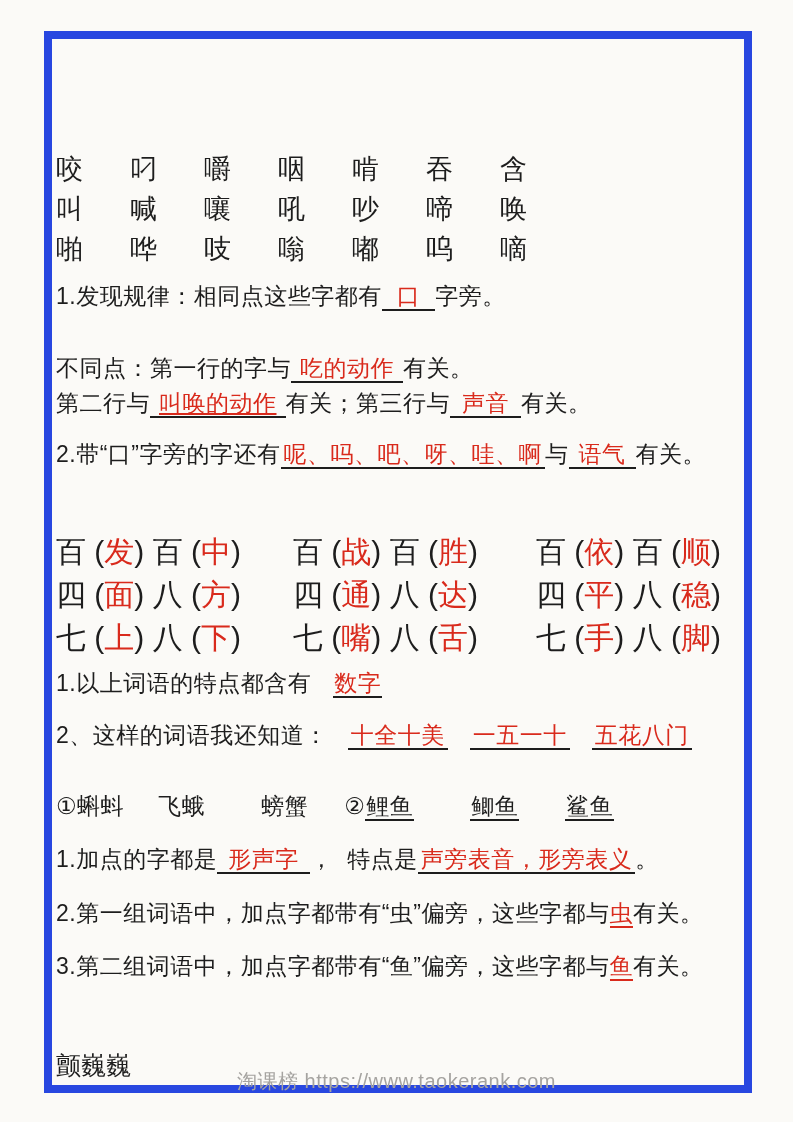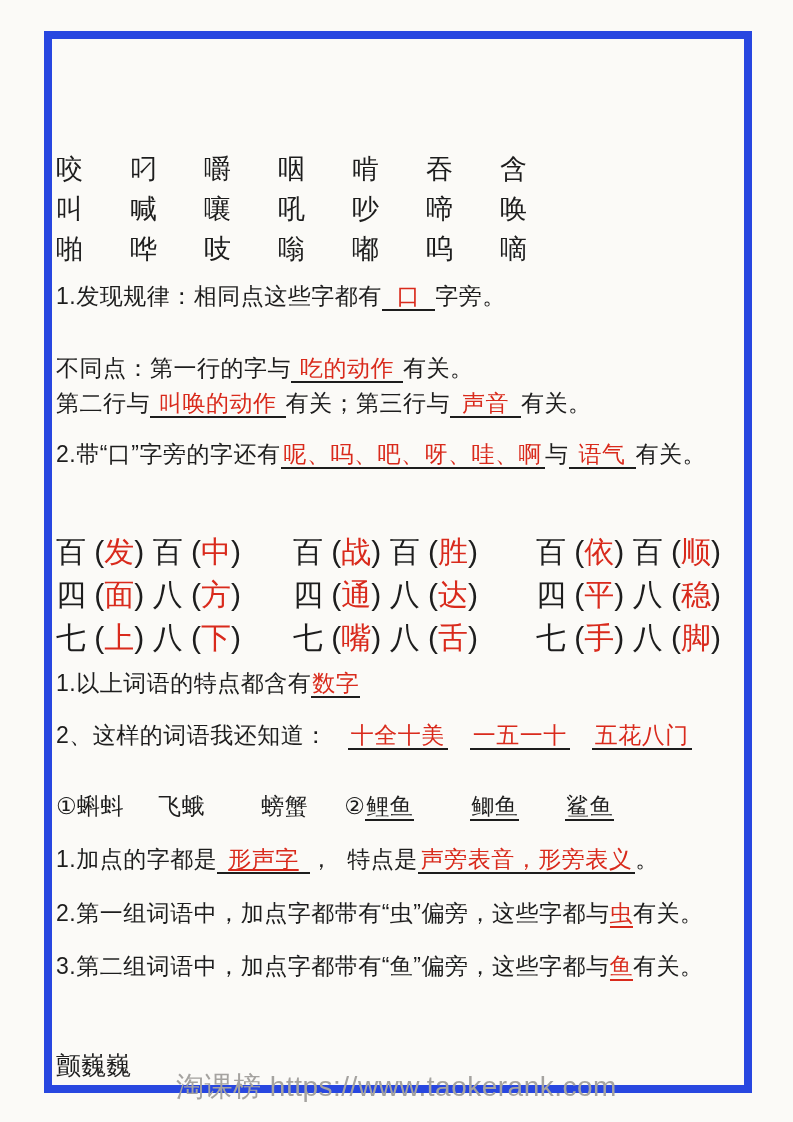--- a/index.html
+++ b/index.html
@@ -57,21 +57,21 @@
     grid-template-columns: 196px 192px 190px 1fr;
     font-size: 25px; line-height: 32px;
     top: 1049px; width: 690px;
   }
 
   .watermark {
     position: absolute;
     left: 0; right: 0;
     top: 1068px;
     text-align: center;
-    font-size: 28px;
+    font-size: 20px;
     color: #a5a3a0;
     z-index: 3;
     letter-spacing: 0.5px;
   }
 
   
   .red { color: #d92a1c; }
   .u   { border-bottom: 2px solid #1d1d1d; }
   .ru  { border-bottom: 2px solid #d92a1c; }
   .gap { display: inline-block; height: 1px; }
@@ -104,44 +104,44 @@
     <span>哗</span>
     <span>吱</span>
     <span>嗡</span>
     <span>嘟</span>
     <span>呜</span>
     <span>嘀</span>
   </div>
 
 <div class="abs qline l-q1"><span>1.发现规律：相同点这些字都有</span><span class="red u" style="padding: 0px 15px;">口</span><span>字旁。</span></div>
 <div class="abs qline l-q1b"><span>不同点：第一行的字与</span><span class="red u" style="padding: 0px 9px;">吃的动作</span><span>有关。</span></div>
-<div class="abs qline l-q1c"><span>第二行与</span><span class="red u" style="padding: 0px 9px;">叫唤的动作</span><span>有关；第三行与</span><span class="red u" style="padding: 0px 12px;">声音</span><span>有关。</span></div>
+<div class="abs qline l-q1c"><span>第二行与</span><span class="red u" style="padding: 0px 9px; text-decoration: underline;">叫唤的动作</span><span>有关；第三行与</span><span class="red u" style="padding: 0px 12px;">声音</span><span>有关。</span></div>
 <div class="abs qline l-q2"><span>2.带“口”字旁的字还有</span><span class="red u" style="padding: 0px 3px; margin-top: 20px;">呢、吗、吧、呀、哇、啊</span><span>与</span><span class="red u" style="padding: 0px 10px;">语气</span><span>有关。</span></div>
 
 <div class="abs puzzle-row puzzle-1">
   <span class="cell"><span>百 (</span><span class="red">发</span><span>) 百 (</span><span class="red">中</span><span>)</span></span>
   <span class="cell"><span>百 (</span><span class="red">战</span><span>) 百 (</span><span class="red">胜</span><span>)</span></span>
   <span class="cell"><span>百 (</span><span class="red">依</span><span>) 百 (</span><span class="red">顺</span><span>)</span></span>
 </div>
 <div class="abs puzzle-row puzzle-2">
   <span class="cell"><span>四 (</span><span class="red">面</span><span>) 八 (</span><span class="red">方</span><span>)</span></span>
   <span class="cell"><span>四 (</span><span class="red">通</span><span>) 八 (</span><span class="red">达</span><span>)</span></span>
   <span class="cell"><span>四 (</span><span class="red">平</span><span>) 八 (</span><span class="red">稳</span><span>)</span></span>
 </div>
 <div class="abs puzzle-row puzzle-3">
   <span class="cell"><span>七 (</span><span class="red">上</span><span>) 八 (</span><span class="red">下</span><span>)</span></span>
   <span class="cell"><span>七 (</span><span class="red">嘴</span><span>) 八 (</span><span class="red">舌</span><span>)</span></span>
   <span class="cell"><span>七 (</span><span class="red">手</span><span>) 八 (</span><span class="red">脚</span><span>)</span></span>
 </div>
 
-<div class="abs qline l-n1"><span>1.以上词语的特点都含有</span><span class="red u" style="padding: 0px 1px;">数字</span></div>
+<div class="abs qline l-n1"><span>1.以上词语的特点都含有</span><span class="red u" style="padding: 0px 1px; margin-left: 22px;">数字</span></div>
 <div class="abs qline l-n2"><span>2、这样的词语我还知道：</span><span class="red u" style="padding: 0px 3px; margin-left: 20px;">十全十美</span><span class="gap" style="width: 22px;"></span><span class="red u" style="padding: 0px 3px;">一五一十</span><span class="gap" style="width: 22px;"></span><span class="red u" style="padding: 0px 3px;">五花八门</span></div>
 
 <div class="abs qline l-w"><span>①蝌蚪</span><span class="gap" style="width: 34px;"></span><span>飞蛾</span><span class="gap" style="width: 56px;"></span><span>螃蟹</span><span class="gap" style="width: 36px;"></span><span>②</span><span class="u" style="padding: 0px 1px;">鲤鱼</span><span class="gap" style="width: 56px;"></span><span class="u" style="padding: 0px 1px;">鲫鱼</span><span class="gap" style="width: 46px;"></span><span class="u" style="padding: 0px 1px;">鲨鱼</span></div>
-<div class="abs qline l-p1"><span>1.加点的字都是</span><span class="red u" style="padding: 0px 11px; text-decoration: underline;">形声字</span><span>，</span><span class="gap" style="width: 14px;"></span><span>特点是</span><span class="red u" style="padding: 0px 3px;">声旁表音，形旁表义</span><span>。</span></div>
+<div class="abs qline l-p1"><span>1.加点的字都是</span><span class="red u" style="padding: 0px 11px;">形声字</span><span>，</span><span class="gap" style="width: 14px;"></span><span>特点是</span><span class="red u" style="padding: 0px 3px;">声旁表音，形旁表义</span><span>。</span></div>
 <div class="abs qline l-p2"><span>2.第一组词语中，加点字都带有“虫”偏旁，这些字都与</span><span class="red ru">虫</span><span>有关。</span></div>
 <div class="abs qline l-p3"><span>3.第二组词语中，加点字都带有“鱼”偏旁，这些字都与</span><span class="red ru">鱼</span><span>有关。</span></div>
 
 <div class="abs bottom-row">
   <span>颤巍巍</span>
 </div>
 
 <div class="watermark">淘课榜 https://www.taokerank.com</div>
 
 </body></html>

